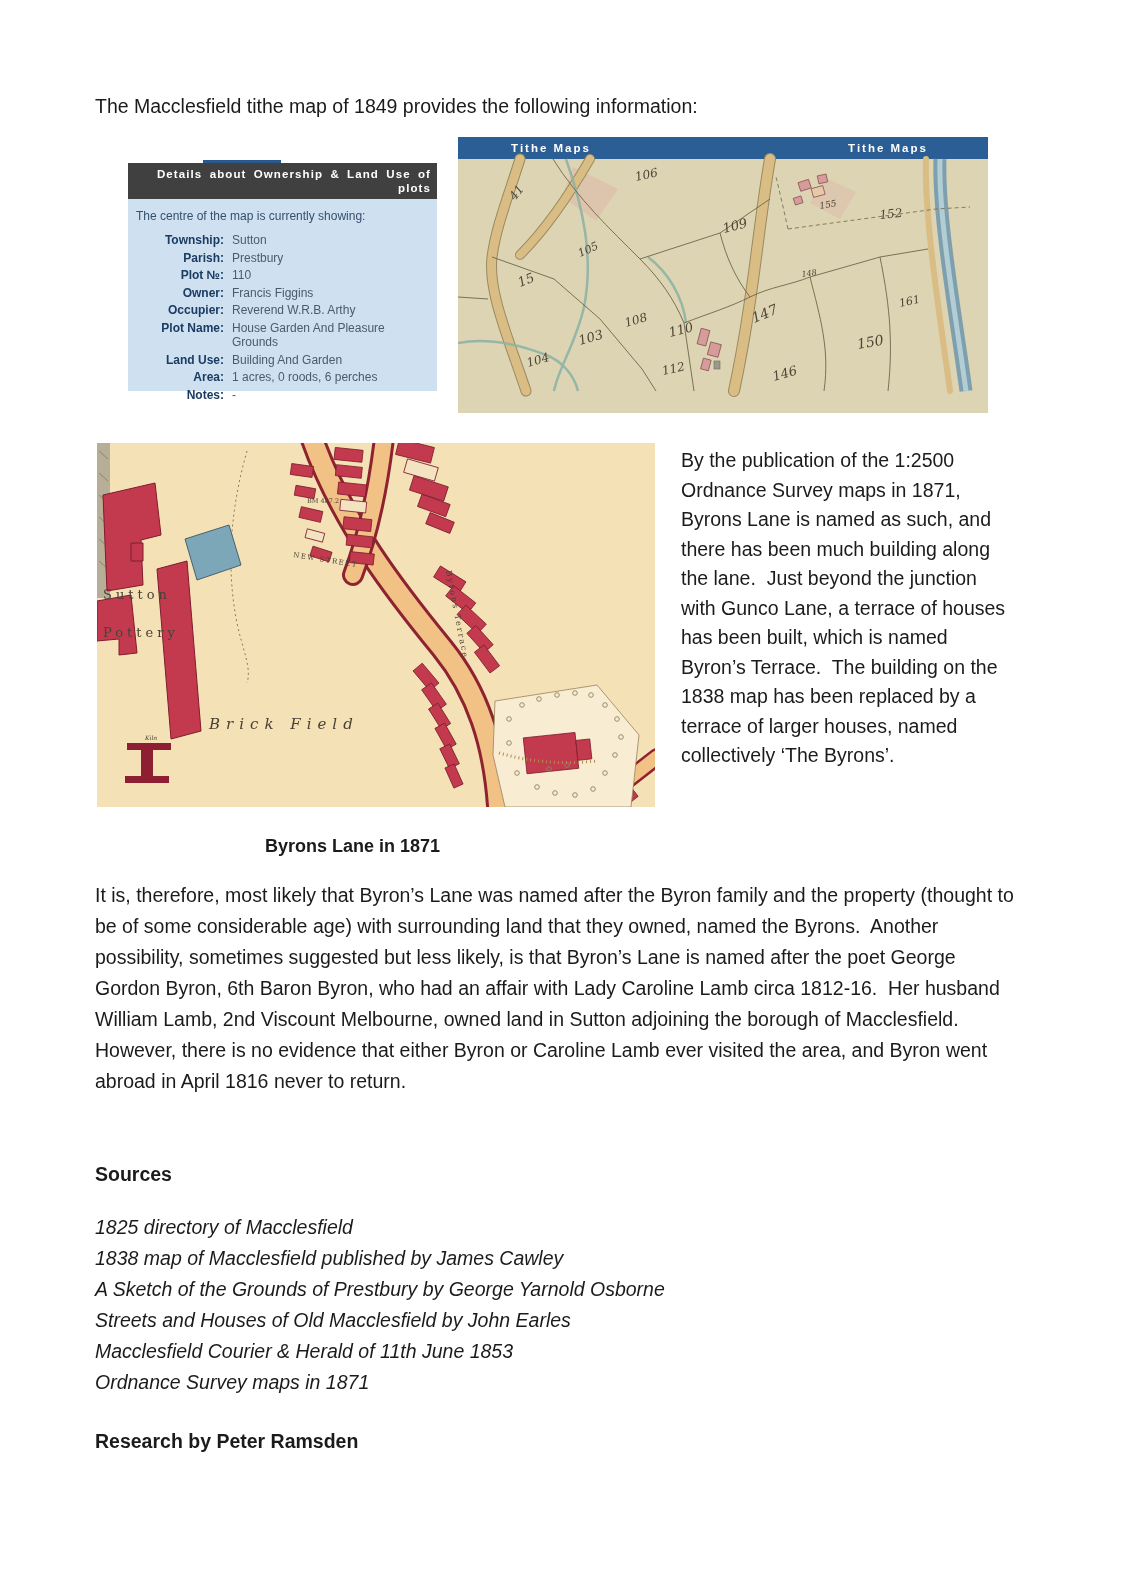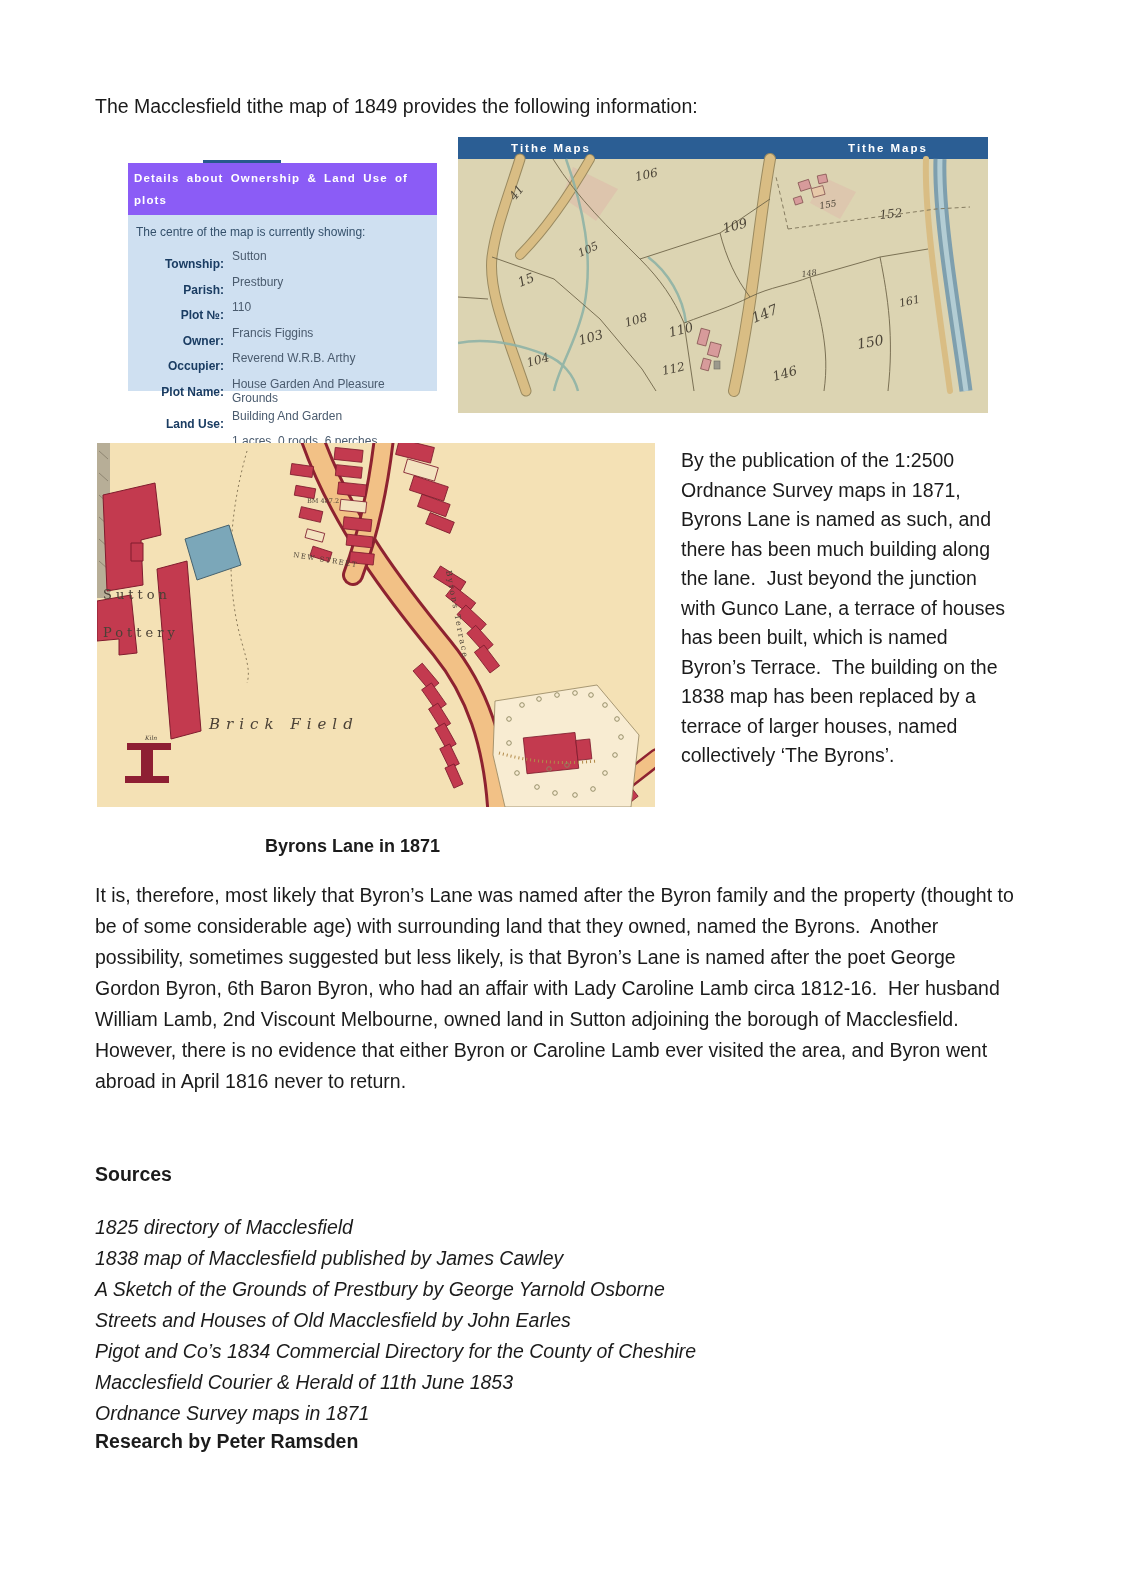--- a/index.html
+++ b/index.html
@@ -10,27 +10,27 @@
   .doc-heading{left:95px;top:95px;font-size:19.5px;}
   .body-par{left:95px;top:880px;width:920px;font-size:19.5px;line-height:31px;white-space:pre-wrap;}
   .side-text{left:681px;top:446px;width:336px;font-size:19.5px;line-height:29.5px;white-space:pre-wrap;}
   .caption{left:265px;top:836px;font-size:18px;font-weight:bold;}
   .sources-head{left:95px;top:1163px;font-size:19.5px;font-weight:bold;}
   .sources-list{left:95px;top:1212px;font-size:19.5px;line-height:31px;font-style:italic;}
   .credit{left:95px;top:1430px;font-size:19.5px;font-weight:bold;}
   
   .tab-line{left:203px;top:160px;width:78px;height:3px;background:#27598d;}
   .details-panel{left:128px;top:163px;width:309px;height:228px;background:#cfe0f1;}
-  .details-title{background:#8b5cf6;color:#ffffff;font-size:11.5px;font-weight:bold;
-                 letter-spacing:1.1px;word-spacing:3px;text-align:left;padding:4px 6px;line-height:22px;}
+  .details-title{background:#404040;color:#ffffff;font-size:11.5px;font-weight:bold;
+                 letter-spacing:1.1px;word-spacing:3px;text-align:right;padding:4px 6px;line-height:14px;}
   .details-body{padding:8px 8px 0 8px;}
   .details-sub{font-size:12px;color:#34506b;margin:2px 0 10px 0;}
   .detail-grid{display:grid;grid-template-columns:88px 1fr;column-gap:8px;row-gap:3px;
                font-size:12px;line-height:14.5px;}
-  .detail-label{font-weight:bold;color:#1a3c62;text-align:right;margin-top:8px;}
+  .detail-label{font-weight:bold;color:#1a3c62;text-align:right;}
   .detail-value{color:#4a5b6e;}
   
   .tithe-fig{left:458px;top:137px;width:530px;height:276px;}
   .os-fig{left:97px;top:443px;width:558px;height:364px;}
   svg text{user-select:none;}
   .mapnum{font-family:"DejaVu Serif",serif;font-style:italic;fill:#4c4538;}
   .oslabel{font-family:"DejaVu Serif",serif;fill:#4a4136;}
 </style>
 </head>
 <body>
@@ -261,20 +261,19 @@
   <div class="abs side-text">By the publication of the 1:2500 Ordnance Survey maps in 1871, Byrons Lane is named as such, and there has been much building along the lane.  Just beyond the junction with Gunco Lane, a terrace of houses has been built, which is named Byron’s Terrace.  The building on the 1838 map has been replaced by a terrace of larger houses, named collectively ‘The Byrons’.</div>
 
   <div class="abs body-par">It is, therefore, most likely that Byron’s Lane was named after the Byron family and the property (thought to be of some considerable age) with surrounding land that they owned, named the Byrons.  Another possibility, sometimes suggested but less likely, is that Byron’s Lane is named after the poet George Gordon Byron, 6th Baron Byron, who had an affair with Lady Caroline Lamb circa 1812-16.  Her husband William Lamb, 2nd Viscount Melbourne, owned land in Sutton adjoining the borough of Macclesfield.  However, there is no evidence that either Byron or Caroline Lamb ever visited the area, and Byron went abroad in April 1816 never to return.</div>
 
   <div class="abs sources-head">Sources</div>
   <div class="abs sources-list">
     <div>1825 directory of Macclesfield</div>
     <div>1838 map of Macclesfield published by James Cawley</div>
     <div>A Sketch of the Grounds of Prestbury by George Yarnold Osborne</div>
     <div>Streets and Houses of Old Macclesfield by John Earles</div>
-    <div>Pigot and Co’s 1834 Commercial Directory for the County of Cheshire</div>
     <div>Macclesfield Courier &amp; Herald of 11th June 1853</div>
     <div>Ordnance Survey maps in 1871</div>
   </div>
 
   <div class="abs credit">Research by Peter Ramsden</div>
 
 </div>
 
 </body></html>

